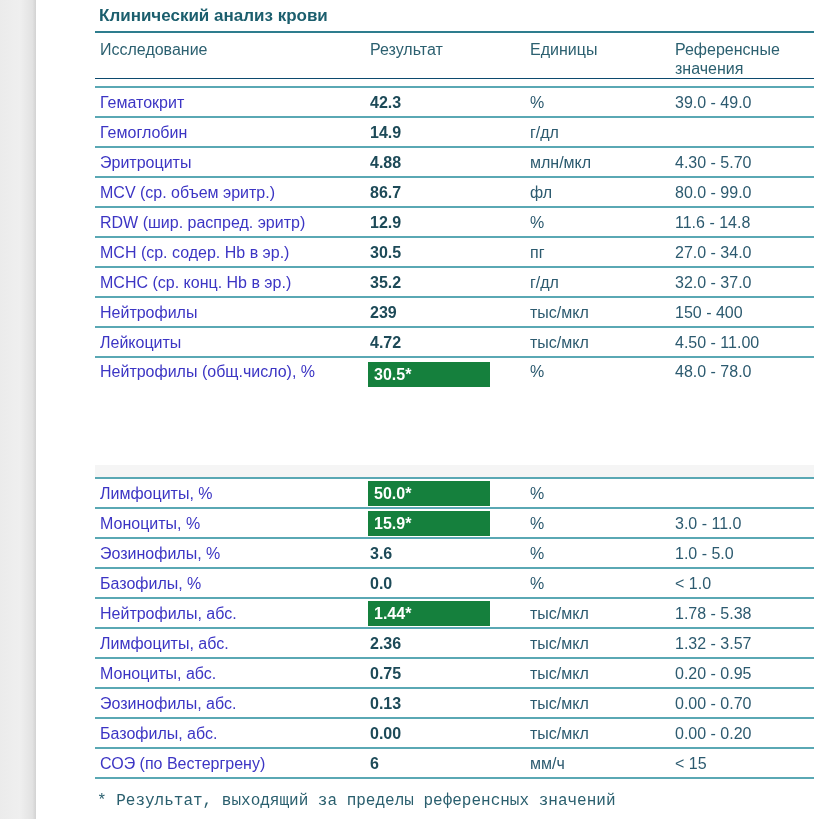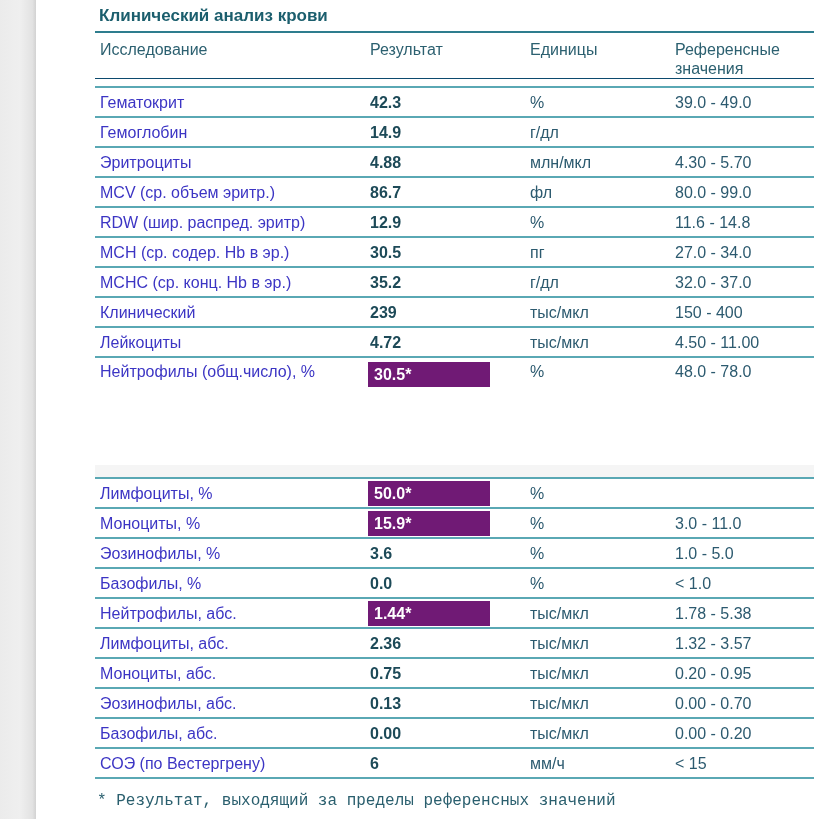--- a/index.html
+++ b/index.html
@@ -46,21 +46,21 @@
     align-items:start;
   }
   .row.tall .cell{padding-top:4px;}
   .row:last-child{border-bottom:2px solid #5aa8b4;}
   .cell{font-size:16px;line-height:19px;padding-left:5px;}
   .cell.name{color:#3c35c4;}
   .cell.result{color:#1d4a58;font-weight:bold;}
   .cell.units,.cell.ref{color:#2c5a6f;}
   .result-val{display:inline-block;}
   .result-val.flag{
-    background:#701a75;color:#ffffff;
+    background:#15803d;color:#ffffff;
     min-width:122px;padding:3px 8px 3px 6px;
     margin-left:-2px;
     box-sizing:border-box;
   }
   .row.tall .gap-shade{
     position:relative;
   }
   .gap-shade{
     grid-column:1 / -1;
     align-self:end;
@@ -127,21 +127,21 @@
     <div class="cell units">пг</div>
     <div class="cell ref">27.0 - 34.0</div>
   </div>
         <div class="grid row">
     <div class="cell name">MCHC (ср. конц. Hb в эр.)</div>
     <div class="cell result"><span class="result-val">35.2</span></div>
     <div class="cell units">г/дл</div>
     <div class="cell ref">32.0 - 37.0</div>
   </div>
         <div class="grid row">
-    <div class="cell name">Клинический</div>
+    <div class="cell name">Нейтрофилы</div>
     <div class="cell result"><span class="result-val">239</span></div>
     <div class="cell units">тыс/мкл</div>
     <div class="cell ref">150 - 400</div>
   </div>
         <div class="grid row">
     <div class="cell name">Лейкоциты</div>
     <div class="cell result"><span class="result-val">4.72</span></div>
     <div class="cell units">тыс/мкл</div>
     <div class="cell ref">4.50 - 11.00</div>
   </div>

